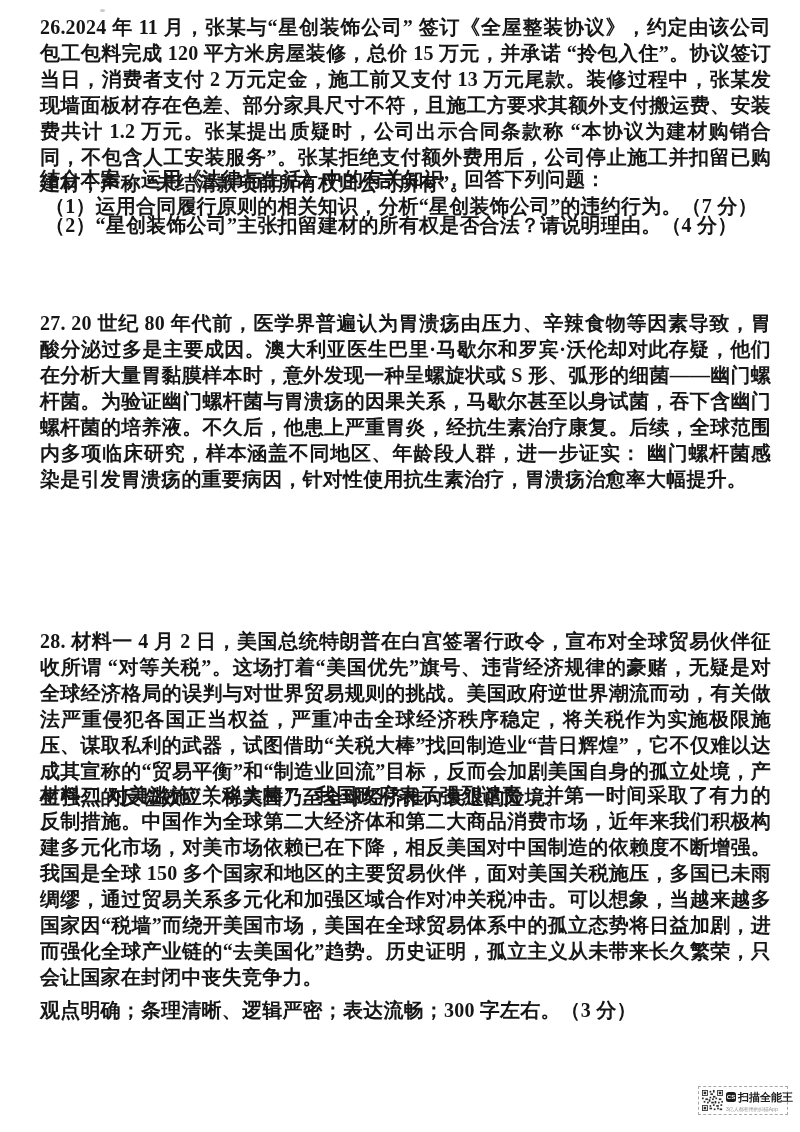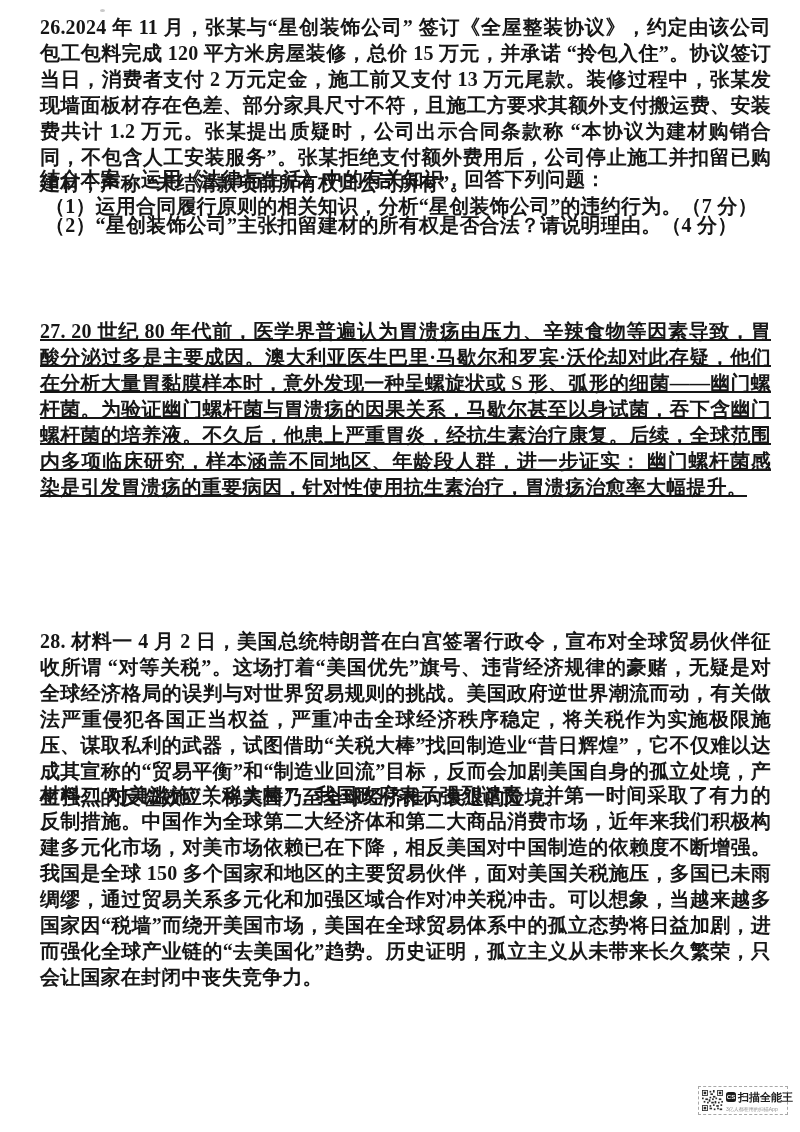--- a/index.html
+++ b/index.html
@@ -66,24 +66,25 @@
 
 <div class="page">
 
   <div class="speck"></div>
 
   <p class="tblock" style="top:14px;">26.2024 年 11 月，张某与“星创装饰公司” 签订《全屋整装协议》，约定由该公司包工包料完成 120 平方米房屋装修，总价 15 万元，并承诺 “拎包入住”。协议签订当日，消费者支付 2 万元定金，施工前又支付 13 万元尾款。装修过程中，张某发现墙面板材存在色差、部分家具尺寸不符，且施工方要求其额外支付搬运费、安装费共计 1.2 万元。张某提出质疑时，公司出示合同条款称 “本协议为建材购销合同，不包含人工安装服务”。张某拒绝支付额外费用后，公司停止施工并扣留已购建材，声称 “未结清款项前所有权归公司所有”。</p>
   <p class="tblock left" style="top:166px;">结合本案，运用《法律与生活》中的有关知识，回答下列问题：</p>
   <p class="tblock left indent1" style="top:193px;">（1）运用合同履行原则的相关知识，分析“星创装饰公司”的违约行为。（7 分）</p>
   <p class="tblock left indent1" style="top:212px;">（2）“星创装饰公司”主张扣留建材的所有权是否合法？请说明理由。（4 分）</p>
 
-  <p class="tblock" style="top:318px;text-decoration:underline;">27. 20 世纪 80 年代前，医学界普遍认为胃溃疡由压力、辛辣食物等因素导致，胃酸分泌过多是主要成因。澳大利亚医生巴里·马歇尔和罗宾·沃伦却对此存疑，他们在分析大量胃黏膜样本时，意外发现一种呈螺旋状或 S 形、弧形的细菌——幽门螺杆菌。为验证幽门螺杆菌与胃溃疡的因果关系，马歇尔甚至以身试菌，吞下含幽门螺杆菌的培养液。不久后，他患上严重胃炎，经抗生素治疗康复。后续，全球范围内多项临床研究，样本涵盖不同地区、年龄段人群，进一步证实： 幽门螺杆菌感染是引发胃溃疡的重要病因，针对性使用抗生素治疗，胃溃疡治愈率大幅提升。</p>
+  <p class="tblock" style="top:310px;">27. 20 世纪 80 年代前，医学界普遍认为胃溃疡由压力、辛辣食物等因素导致，胃酸分泌过多是主要成因。澳大利亚医生巴里·马歇尔和罗宾·沃伦却对此存疑，他们在分析大量胃黏膜样本时，意外发现一种呈螺旋状或 S 形、弧形的细菌——幽门螺杆菌。为验证幽门螺杆菌与胃溃疡的因果关系，马歇尔甚至以身试菌，吞下含幽门螺杆菌的培养液。不久后，他患上严重胃炎，经抗生素治疗康复。后续，全球范围内多项临床研究，样本涵盖不同地区、年龄段人群，进一步证实： 幽门螺杆菌感染是引发胃溃疡的重要病因，针对性使用抗生素治疗，胃溃疡治愈率大幅提升。</p>
 
   <p class="tblock" style="top:628px;">28. 材料一 4 月 2 日，美国总统特朗普在白宫签署行政令，宣布对全球贸易伙伴征收所谓 “对等关税”。这场打着“美国优先”旗号、违背经济规律的豪赌，无疑是对全球经济格局的误判与对世界贸易规则的挑战。美国政府逆世界潮流而动，有关做法严重侵犯各国正当权益，严重冲击全球经济秩序稳定，将关税作为实施极限施压、谋取私利的武器，试图借助“关税大棒”找回制造业“昔日辉煌”，它不仅难以达成其宣称的“贸易平衡”和“制造业回流”目标，反而会加剧美国自身的孤立处境，产生强烈的反噬效应，将美国乃至全球经济推向衰退的险境。</p>
   <p class="tblock" style="top:782px;">材料二 对美滥施“关税大棒”，我国政府表示强烈谴责，并第一时间采取了有力的反制措施。中国作为全球第二大经济体和第二大商品消费市场，近年来我们积极构建多元化市场，对美市场依赖已在下降，相反美国对中国制造的依赖度不断增强。我国是全球 150 多个国家和地区的主要贸易伙伴，面对美国关税施压，多国已未雨绸缪，通过贸易关系多元化和加强区域合作对冲关税冲击。可以想象，当越来越多国家因“税墙”而绕开美国市场，美国在全球贸易体系中的孤立态势将日益加剧，进而强化全球产业链的“去美国化”趋势。历史证明，孤立主义从未带来长久繁荣，只会让国家在封闭中丧失竞争力。</p>
+  <p class="tblock left" style="top:997px;">观点明确；条理清晰、逻辑严密；表达流畅；300 字左右。（3 分）</p>
 
   <div class="wm">
     <svg class="wm-qr" viewBox="0 0 25 25">
       <rect x="0" y="0" width="25" height="25" fill="#ffffff"></rect>
       <g fill="#2a2a2a">
         <rect x="0" y="0" width="7" height="7"></rect>
           <rect x="1" y="1" width="5" height="5" fill="#fff"></rect>
           <rect x="2" y="2" width="3" height="3"></rect>
         <rect x="18" y="0" width="7" height="7"></rect>
           <rect x="19" y="1" width="5" height="5" fill="#fff"></rect>

